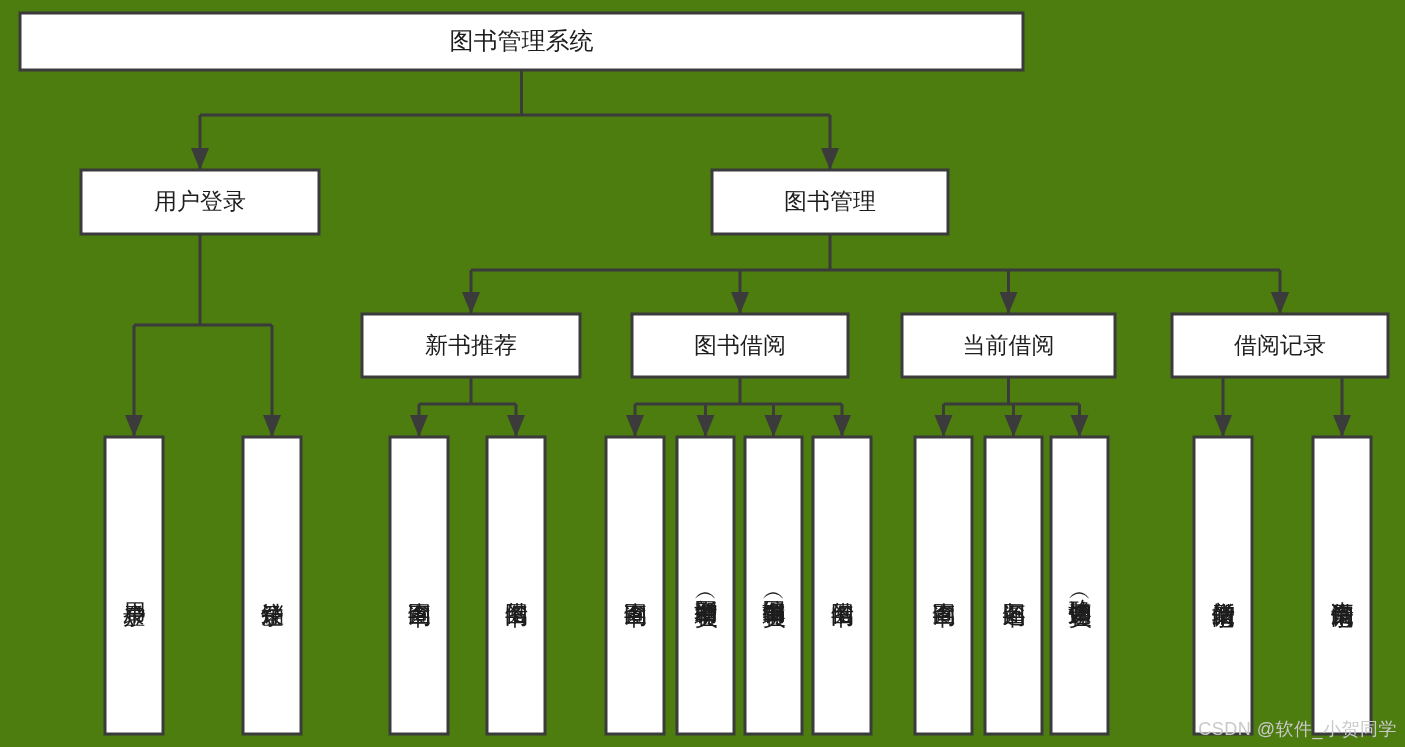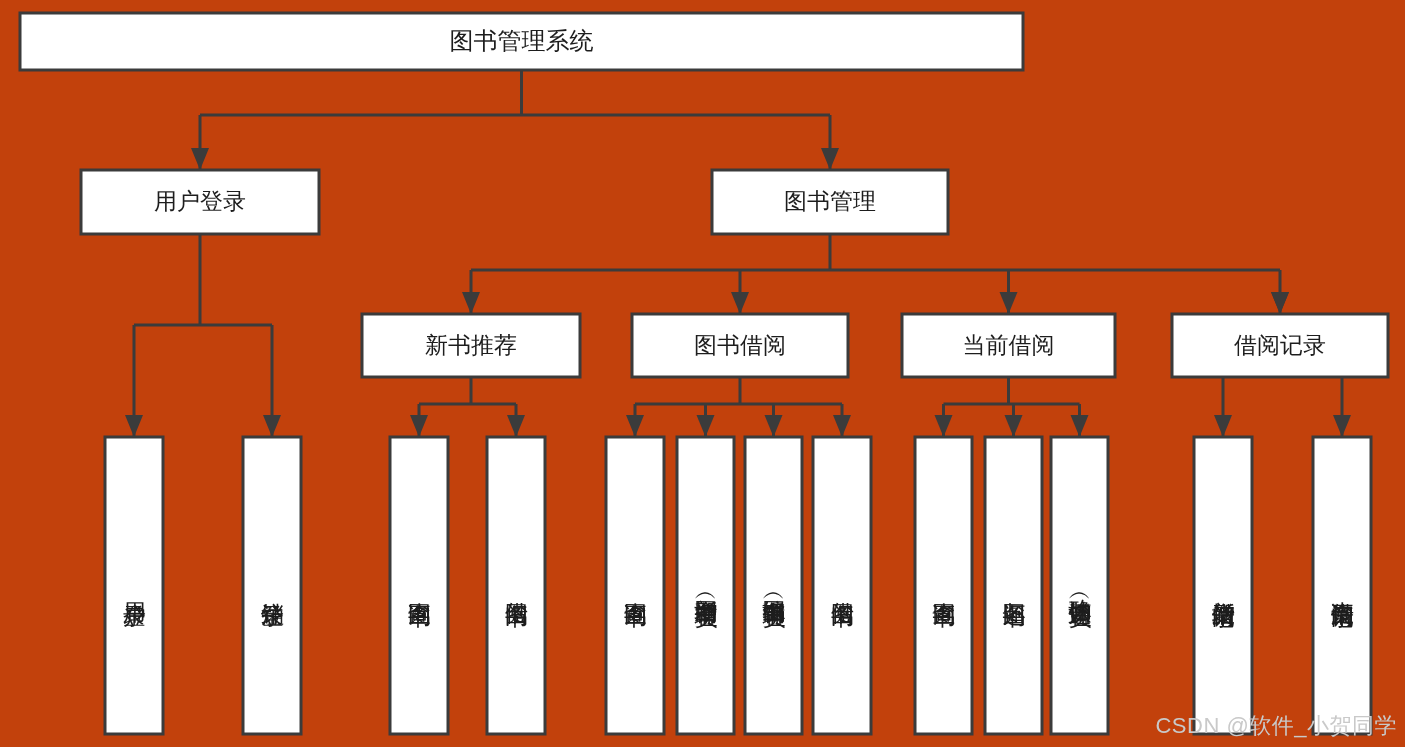--- a/index.html
+++ b/index.html
@@ -1,18 +1,18 @@
 <!DOCTYPE html>
 <html><head>
 <meta charset="utf-8">
 <style>
   html,body{margin:0;padding:0;background:#ffffff;}
   body{width:1405px;height:747px;overflow:hidden;
        font-family:"Liberation Sans","DejaVu Sans",sans-serif;}
-  #stage{position:relative;width:1405px;height:747px;background:#c2410c;}
+  #stage{position:relative;width:1405px;height:747px;background:#4d7c0f;}
   svg.diagram{position:absolute;left:0;top:0;width:1405px;height:747px;}
 
   .node-box{fill:#ffffff;stroke:#3b3b3b;stroke-width:3;}
   .connector{fill:none;stroke:#3b3b3b;stroke-width:3;}
   .arrow-head{fill:#3b3b3b;stroke:none;}
 
   .node-label{font-family:"Liberation Sans","DejaVu Sans",sans-serif;
               font-size:23px;fill:#1d1d1d;text-anchor:middle;
               dominant-baseline:middle;}
   .node-label.root{font-size:24px;}
@@ -23,21 +23,21 @@
              text-orientation:upright;
              font-family:"Liberation Sans","DejaVu Sans",sans-serif;
              font-size:23px;line-height:1.12;color:#1d1d1d;
              letter-spacing:1px;
              display:flex;align-items:center;justify-content:center;
              text-align:center;white-space:nowrap;
              pointer-events:none;}
 
   .watermark{position:absolute;right:8px;bottom:6px;
              font-family:"Liberation Sans","DejaVu Sans",sans-serif;
-             font-size:22px;color:#c9c9c9;letter-spacing:.5px;
+             font-size:18px;color:#c9c9c9;letter-spacing:.5px;
              white-space:nowrap;}
 </style>
 </head>
 <body>
 
 <div id="stage">
 
   <svg class="diagram" viewBox="0 0 1405 747">
     <g id="connectors">
         <polyline points="521.5,70 521.5,115" class="connector"></polyline>

